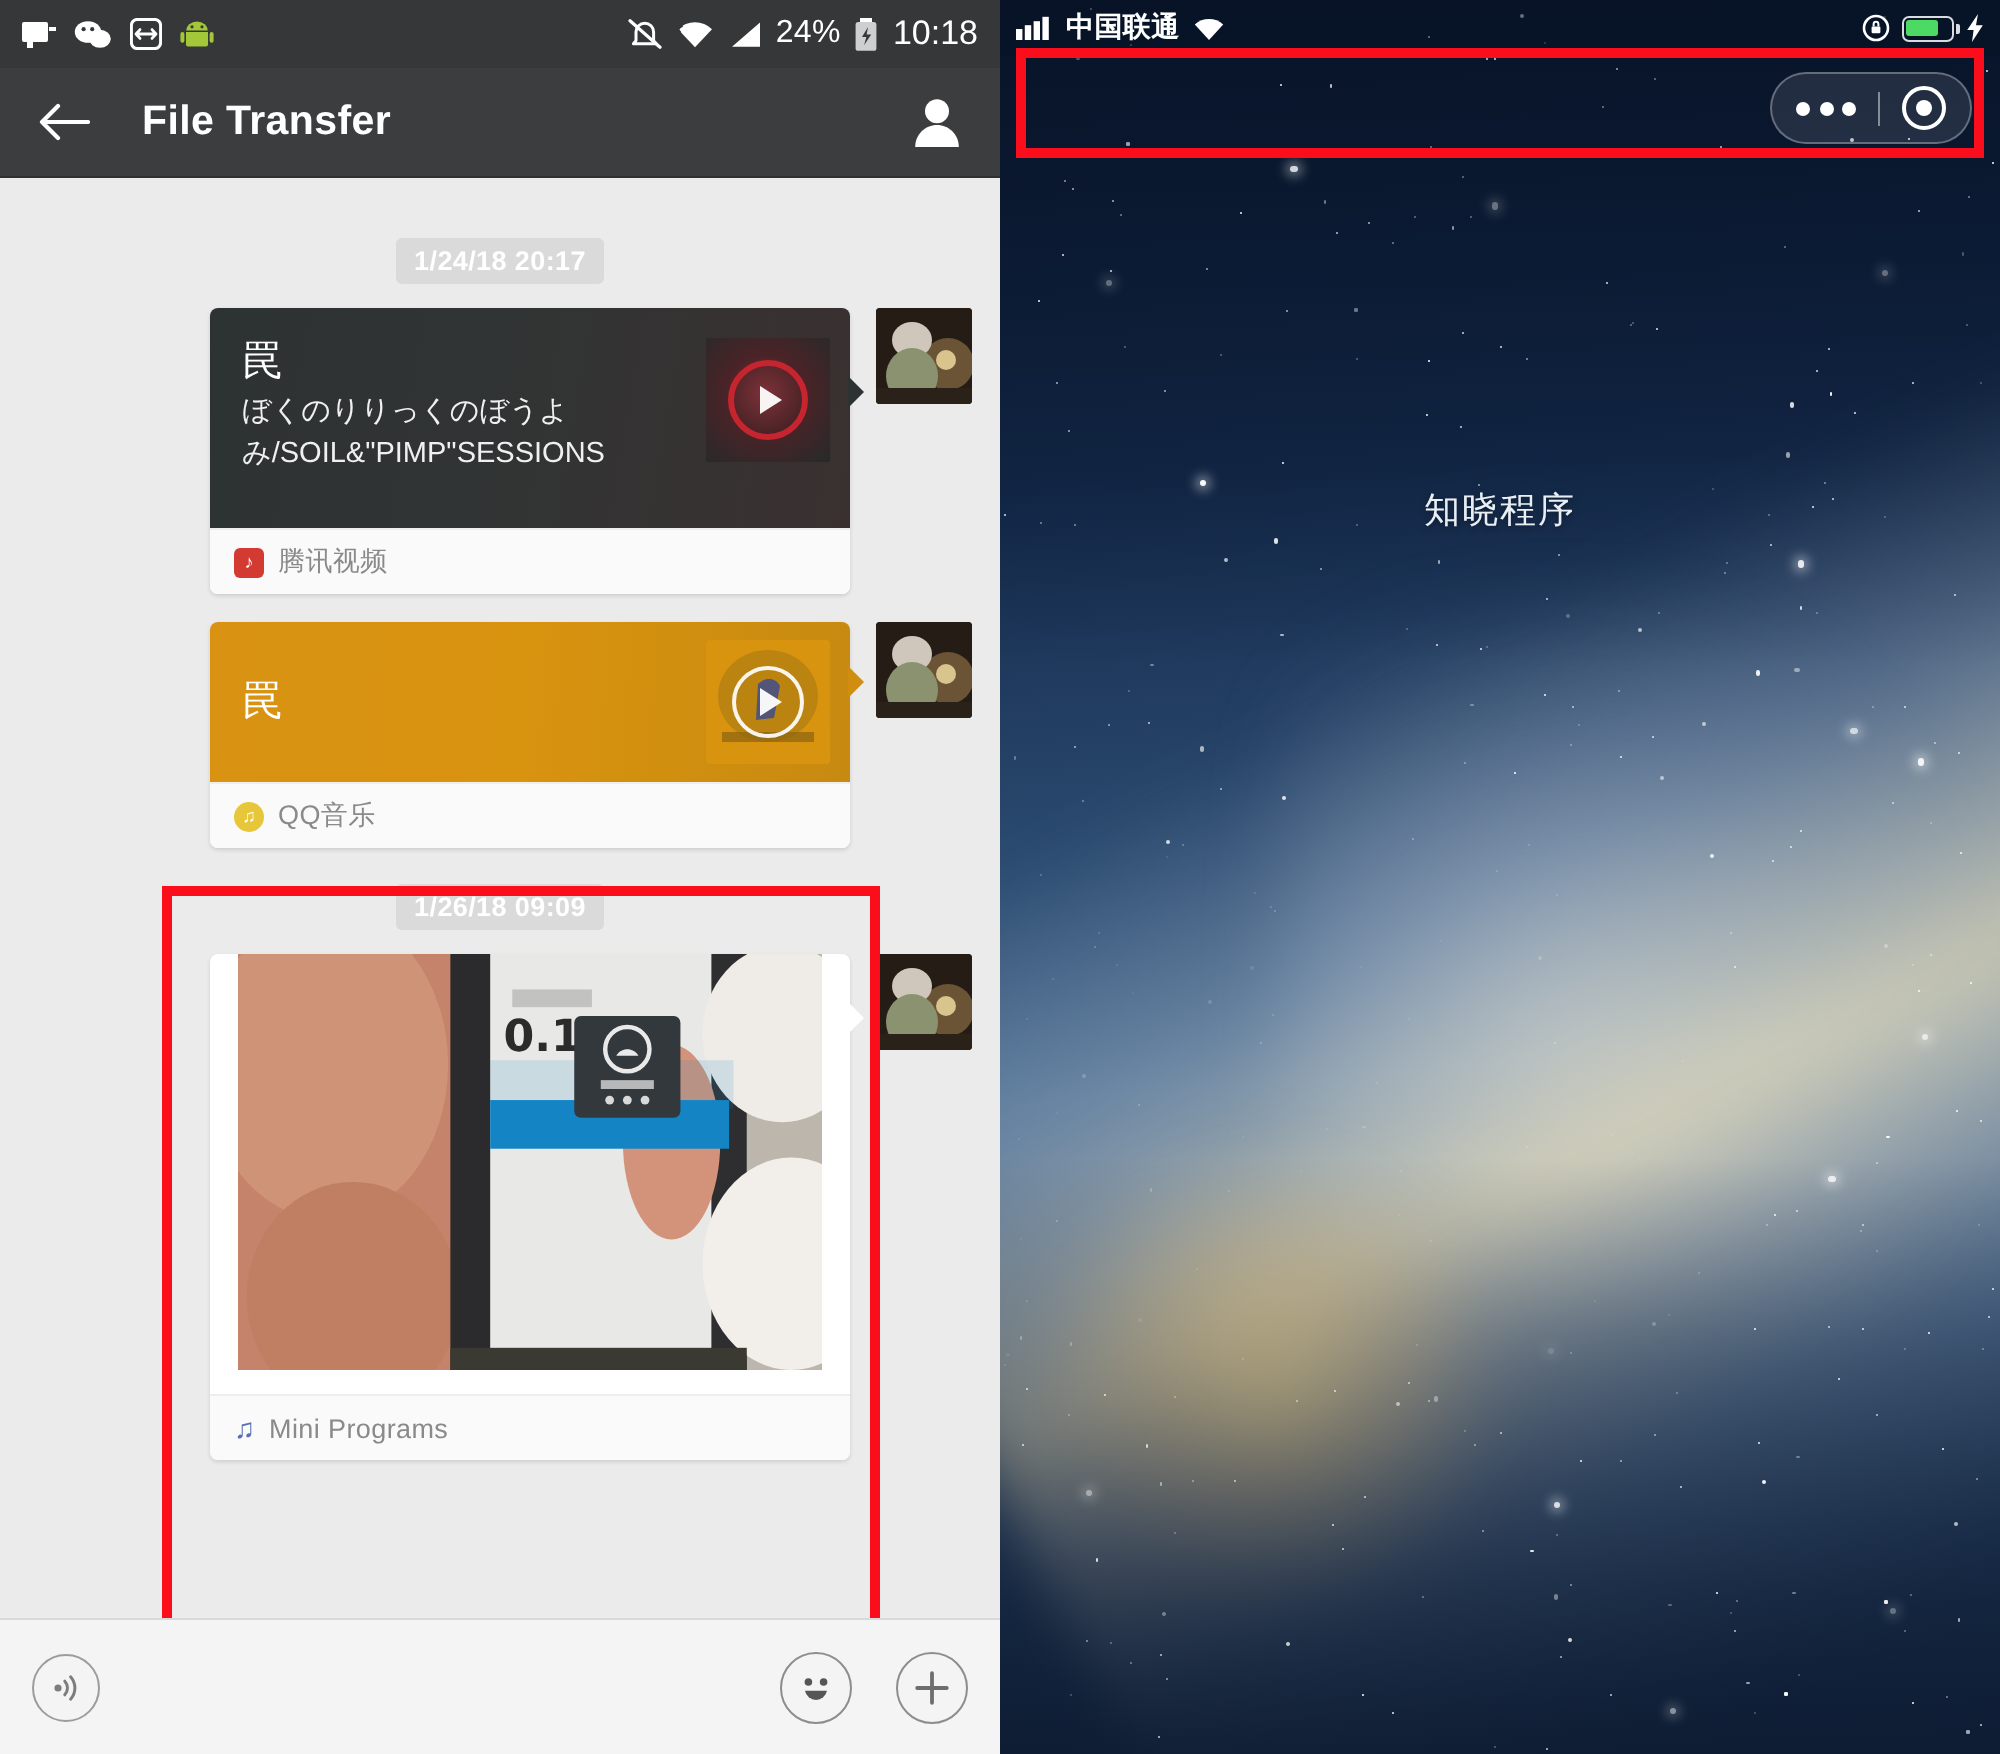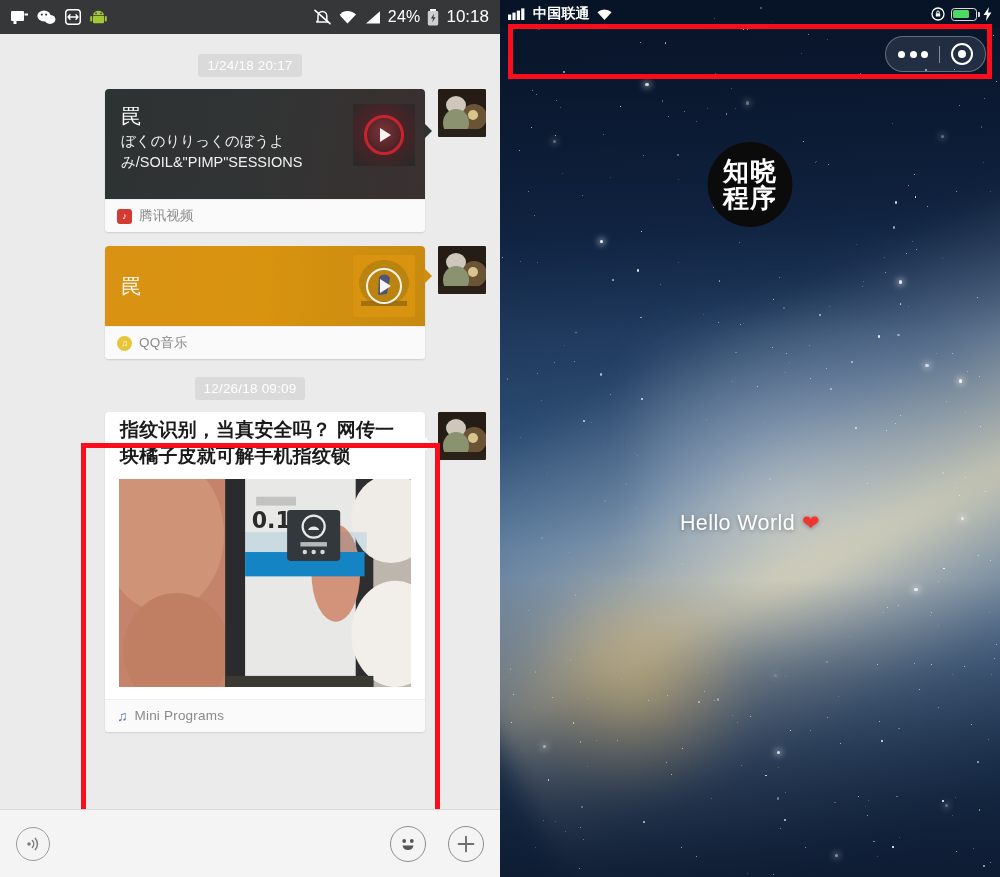--- a/index.html
+++ b/index.html
@@ -32,21 +32,21 @@
   .appbar-title {
     font-size: 20.5px; font-weight: 700; color: #fff; margin-left: 26px;
     letter-spacing: .2px;
   }
   .appbar-spacer { flex: 1 1 auto; }
 
   .chat-scroll {
     position: relative; height: 787px; background: #ebebeb;
     padding-top: 14px; overflow: hidden;
   }
-  .time-divider { text-align: center; margin: 6px 0 12px; }
+  .time-divider { text-align: center; margin: 16px 0 12px; font-weight: bold; }
   .time-divider span {
     display: inline-block; background: #dadada; color: #fff;
     font-size: 13.5px; padding: 4px 9px; border-radius: 3px; letter-spacing: .2px;
   }
 
   .msg-row { display: flex; justify-content: flex-end; align-items: flex-start;
              padding: 0 14px 0 0; position: relative; }
   .bubble-wrap { position: relative; margin-right: 13px; }
   .tail {
     position: absolute; right: -7px; top: 19px; width: 0; height: 0;
@@ -310,20 +310,31 @@
         <span class="sb-text">24%</span>
         <svg class="sb-ico" width="12" height="17" viewBox="0 0 12 17">
           <rect x="3" y="0" width="6" height="2" fill="#fff"></rect>
           <rect x="0.8" y="2" width="10.4" height="14.4" rx="1.3" fill="#cfcfcf"></rect>
           <path d="M7 4.5 4 9.5h2.2L5 13.6 8.6 8.2H6.3Z" fill="#353739"></path>
         </svg>
         <span class="sb-clock">10:18</span>
       </div>
     </div>
 
+    <div class="android-appbar">
+      <svg width="27" height="22" viewBox="0 0 27 22">
+        <path d="M11 3 3 11l8 8M3 11h23" stroke="#fff" stroke-width="2.1" fill="none" stroke-linecap="round" stroke-linejoin="round"></path>
+      </svg>
+      <div class="appbar-title">File Transfer</div>
+      <div class="appbar-spacer"></div>
+      <svg width="27" height="26" viewBox="0 0 27 26">
+        <circle cx="13.5" cy="7.6" r="6" fill="#fff"></circle>
+        <path d="M2.6 25.5c0-6.2 4.9-11 10.9-11s10.9 4.8 10.9 11Z" fill="#fff"></path>
+      </svg>
+    </div>
 
     <div class="chat-scroll">
 
       <div class="time-divider">
         <span>1/24/18 20:17</span>
       </div>
 
       <div class="msg-row">
         <div class="bubble-wrap">
           <div class="music-card">
@@ -389,27 +400,26 @@
             <circle cx="36" cy="28" r="13" fill="#6b5436"></circle>
             <ellipse cx="18" cy="16" rx="10" ry="9" fill="#cfc7bb"></ellipse>
             <ellipse cx="18" cy="34" rx="13" ry="14" fill="#8a9270"></ellipse>
             <circle cx="35" cy="26" r="5" fill="#d9c48e"></circle>
             <rect x="0" y="40" width="48" height="8" fill="#2a2218"></rect>
           </svg>
         </div>
       </div>
 
       <div class="time-divider" style="margin-top:18px;">
-        <span>12/26/18 09:09</span>
+        <span>1/26/18 09:09</span>
       </div>
 
       <div class="article-row" style="margin-top:9px;">
         <div class="bubble-wrap">
           <div class="article-card">
-            <div class="art-title">指纹识别，当真安全吗？ 网传一块橘子皮就可解手机指纹锁</div>
             <div class="art-thumb">
               <svg width="100%" height="100%" viewBox="0 0 264 208" preserveAspectRatio="xMidYMid slice">
                 <rect width="264" height="208" fill="#bdb6ac"></rect>
                 <rect x="110" y="0" width="120" height="208" fill="#e8e8e6"></rect>
                 <rect x="0" y="0" width="112" height="208" fill="#c4836a"></rect>
                 <ellipse cx="40" cy="60" rx="55" ry="70" fill="#cf9378"></ellipse>
                 <ellipse cx="52" cy="165" rx="48" ry="52" fill="#c07f62"></ellipse>
                 <rect x="96" y="0" width="18" height="208" fill="#2b2b2d"></rect>
                 <rect x="214" y="0" width="16" height="208" fill="#2e2e30"></rect>
                 <ellipse cx="246" cy="46" rx="36" ry="40" fill="#efece8"></ellipse>
@@ -843,24 +853,18 @@
           <div class="dot"></div>
           <div class="dot"></div>
           <div class="dot"></div>
         </div>
         <div class="cap-div"></div>
         <div class="target"></div>
       </div>
     </div>
 
     <div class="mp-body">
-      <div class="mp-logo">
-        <span>知晓</span>
-        <span>程序</span>
-      </div>
-      <div class="hello">
-        <span>Hello World</span><span class="heart">❤</span>
-      </div>
+      <div class="mp-name">知晓程序</div>
     </div>
 
     <div class="rb-right" style="left:8px; top:24px; width:484px; height:55px;"></div>
   </div>
 </div>
 
 </body></html>

